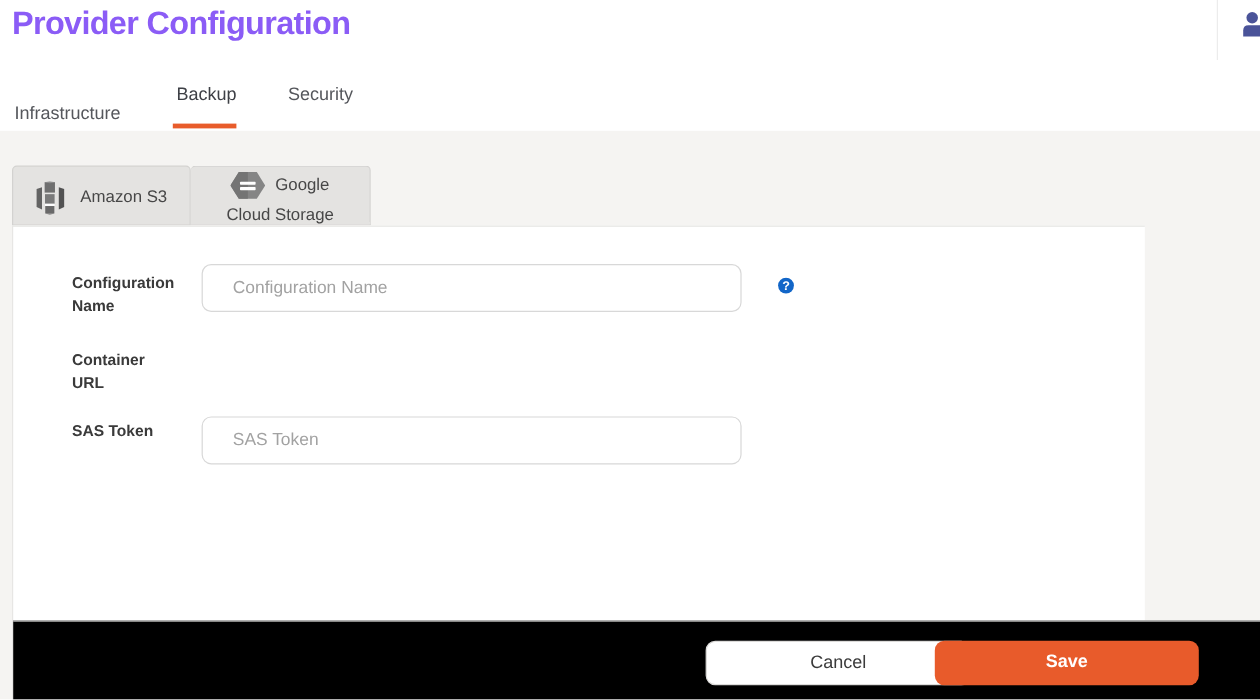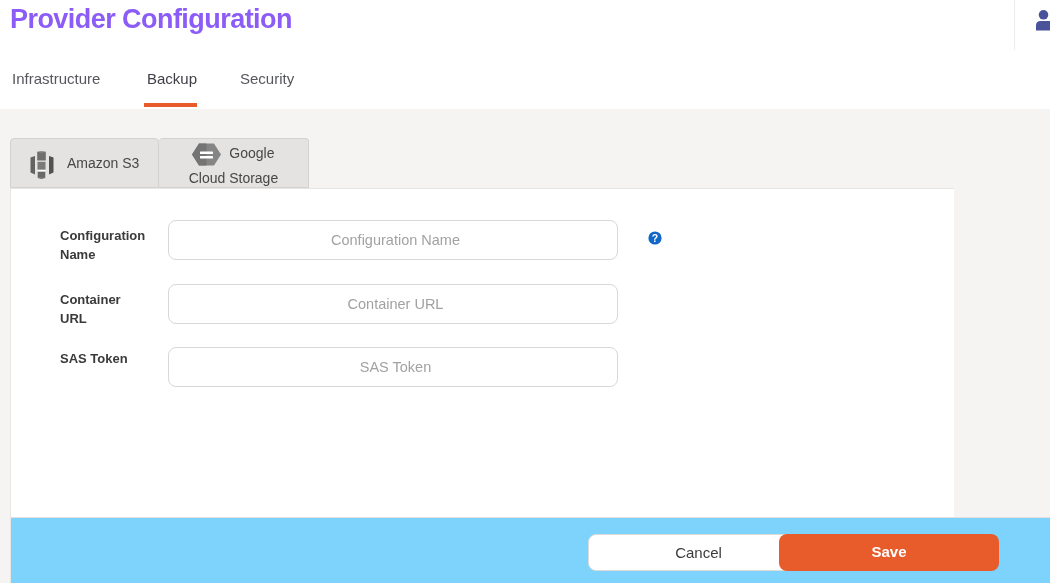--- a/index.html
+++ b/index.html
@@ -5,43 +5,43 @@
 * { margin:0; padding:0; box-sizing:border-box; }
 html,body { width:1050px; height:583px; overflow:hidden; background:#fff;
   font-family:"Liberation Sans",sans-serif; position:relative; }
 .hdr { position:absolute; left:0; top:0; width:1050px; height:50px; background:#fff; }
 .hdr h1 { position:absolute; left:10px; top:4px; font-size:27px; font-weight:bold;
   color:#8b5cf6; letter-spacing:-0.55px; }
 .hdr-sep { position:absolute; left:1014px; top:0; width:1px; height:50px; background:#ececec; }
 .person { position:absolute; left:1034px; top:9px; }
 .nav { position:absolute; left:0; top:50px; width:1050px; height:59px; background:#fff; }
 .nav span { position:absolute; top:20px; font-size:15px; color:#55575c; }
-.nav .n1 { left:12px; }
+.nav .n1 { left:12px;margin-top:16px; }
 .nav .n2 { left:147px; color:#3e4046; }
 .nav .n3 { left:240px; }
 .nav .uline { position:absolute; left:144px; top:53px; width:53px; height:4px; background:#e85c2b; }
 .gray { position:absolute; left:0; top:109px; width:1050px; height:474px; background:#f5f4f2; }
 .ptabs { position:absolute; left:10px; top:29px; display:flex; }
 .ptab { width:149.3px; height:50px; background:#e4e3e1; border:1px solid #d3d2d0; border-left:none;
   border-radius:4px 4px 0 0; text-align:center; font-size:14px; color:#474747;
   line-height:25px; padding-top:2px; overflow:hidden; }
 .ptab.first { border-left:1px solid #d3d2d0; }
 .ptab svg { display:inline-block; vertical-align:middle; margin:-12px 8px -12px 0; }
 .ptab.single svg { margin:-11px 13px -13px 0; }
 .ptab.single { line-height:44px;text-align:center; }
 .ptab.active { background:#fff; border-color:#e7e6e4; border-bottom:none; height:51px;
   border-radius:6px 6px 0 0; position:relative; z-index:3; }
 .card { position:absolute; left:10px; top:79px; width:944px; height:395px; background:#fff;
   border-left:1px solid #e7e6e4; border-top:1px solid #e7e6e4; }
 .lbl { position:absolute; left:49px; font-size:13px; font-weight:bold; color:#3a3a3a; line-height:19px; width:100px; }
 .inp { position:absolute; left:157px; width:450px; height:40px; background:#fff;
   border:1px solid #d8d8d8; border-radius:8px; font-size:14.5px; color:#a2a2a2;
-  line-height:38px; padding-left:5px;text-align:center; }
+  line-height:38px; padding-left:25px; }
 .help { position:absolute; left:637px; top:42px; }
-.cfoot { position:absolute; left:0; bottom:0; width:1039px; height:66px; background:#7dd3fc;
+.cfoot { position:absolute; left:0; bottom:0; width:1039px; height:66px; background:#000000;
   border-top:1px solid #e2e1df; }
 .btn { position:absolute; top:16px; height:37px; border-radius:8px; font-size:15px;
   text-align:center; line-height:36px; }
 .btn.cancel { left:577px; width:221px; background:#fff; border:1px solid #dcdbd9; color:#3b3b3b; }
 .btn.save { left:768px; width:220px; background:#e85b2b; color:#fff; font-weight:bold;text-align:center; }
 </style>
 </head>
 <body>
 <div class="hdr">
   <h1>Provider Configuration</h1>
@@ -77,21 +77,20 @@
     </svg>Google<br>Cloud Storage</div>
   </div>
   <div class="card">
     <div class="lbl" style="top:37px;">Configuration<br>Name</div>
     <div class="inp" style="top:31px;">Configuration Name</div>
     <svg class="help" width="14" height="14" viewBox="0 0 14 14">
       <circle cx="7" cy="7" r="6.6" fill="#1266c8"></circle>
       <text x="7" y="10.7" text-anchor="middle" font-size="10.5" font-weight="bold" fill="#fff" font-family="Liberation Sans">?</text>
     </svg>
     <div class="lbl" style="top:101px;">Container<br>URL</div>
-    <div class="inp" style="top:95px;">Container URL</div>
     <div class="lbl" style="top:160px;">SAS Token</div>
     <div class="inp" style="top:158px;">SAS Token</div>
     <div class="cfoot">
       <div class="btn cancel">Cancel</div>
       <div class="btn save">Save</div>
     </div>
   </div>
 </div>
 
 </body></html>

